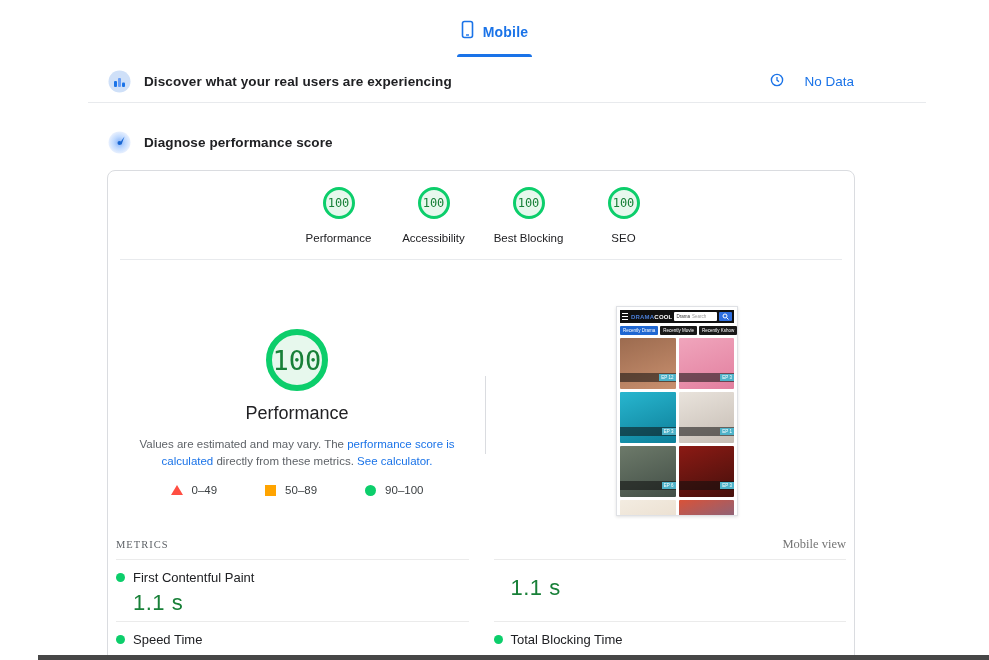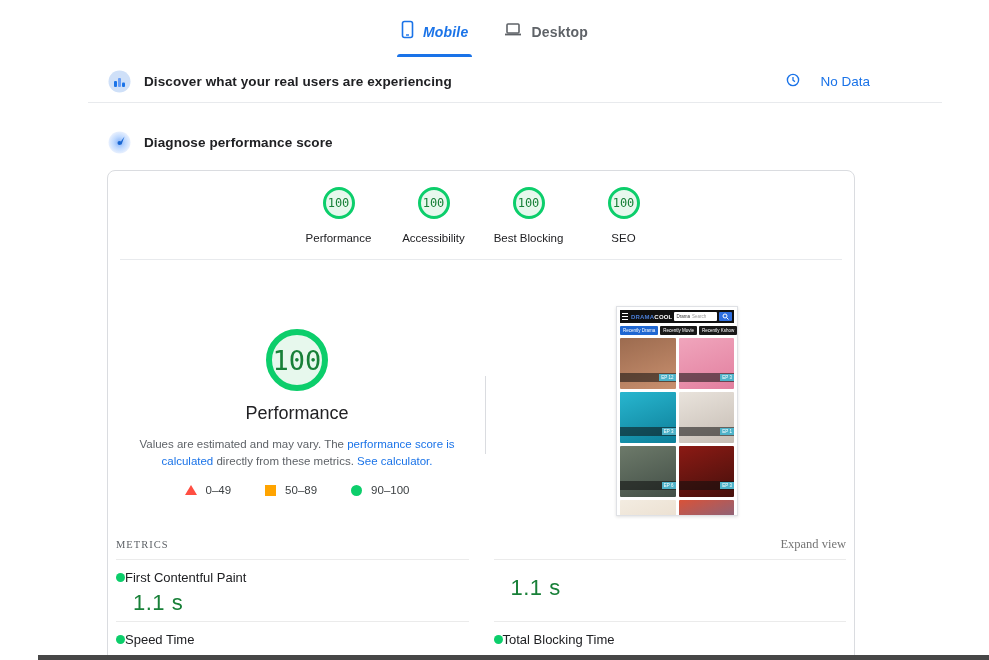--- a/index.html
+++ b/index.html
@@ -4,26 +4,26 @@
 <style>
   * { margin:0; padding:0; box-sizing:border-box; }
   html,body { width:989px; height:660px; overflow:hidden; background:#fff;
     font-family:"Liberation Sans", sans-serif; color:#202124; }
   .page { position:relative; width:989px; height:660px; background:#fff; overflow:hidden; }
 
   
   .tabs { position:absolute; top:12px; left:0; right:0; display:flex; justify-content:center; gap:28px; }
   .tab { display:flex; align-items:center; gap:9px; padding:8px 4px 14px; position:relative; cursor:pointer; }
   .tab .tab-label { font-size:14px; font-weight:bold; letter-spacing:.2px; }
-  .tab.active .tab-label { color:#1a73e8;font-style:italic; }
+  .tab.active .tab-label { color:#1a73e8; }
   .tab.inactive .tab-label { color:#5f6368; }
   .tab.active .underline { position:absolute; left:0; right:0; bottom:0; height:3px; background:#1a73e8; border-radius:3px 3px 0 0; }
 
   
-  .summary-row { position:absolute; left:88px; right:47px; height:42px; display:flex; align-items:center; }
+  .summary-row { position:absolute; left:88px; right:63px; height:42px; display:flex; align-items:center; }
   .row-field { top:61px; border-bottom:1px solid #e8eaed; }
   .row-lab { top:121px; }
   .round-icon { width:23px; height:23px; margin-left:20px; flex:0 0 auto; }
   .row-title { margin-left:13px; font-size:13.5px; font-weight:bold; color:#202124; letter-spacing:.1px; }
   .status { position:absolute; right:72px; display:flex; align-items:center; gap:20px; color:#1a73e8; font-size:13.5px; cursor:pointer; }
 
   
   .card { position:absolute; left:107px; top:170px; width:748px; height:540px;
     border:1px solid #dadce0; border-radius:8px; background:#fff; }
 
@@ -36,21 +36,21 @@
   .scores-divider { position:absolute; top:88px; left:12px; right:12px; height:1px; background:#e8eaed; }
 
   
   .gauge-col { position:absolute; left:0; top:158px; width:378px; text-align:center; }
   .gauge-circle { width:62px; height:62px; margin:0 auto; border:6px solid #0cce6b; border-radius:50%;
     background:#e7f8ed; display:flex; align-items:center; justify-content:center;
     font-family:"DejaVu Sans Mono", monospace; font-size:27px; color:#188038; }
   .gauge-label { margin-top:12px; font-size:18px; color:#212124; }
   .disclaimer { margin:12px auto 0; width:352px; font-size:11.5px; line-height:1.45; color:#5f6368; }
   .disclaimer .link { color:#1a73e8; cursor:pointer; }
-  .legend { margin-top:15px; display:flex; justify-content:center; gap:34px; }
+  .legend { margin-top:15px; display:flex; justify-content:center; gap:48px; }
   .legend-item { display:flex; align-items:center; gap:9px; font-size:11.5px; color:#3c4043; }
   .lg-triangle { width:0; height:0; border-left:6px solid transparent; border-right:6px solid transparent; border-bottom:10px solid #ff4e42; }
   .lg-square { width:11px; height:11px; background:#ffa400; }
   .lg-circle { width:11px; height:11px; border-radius:50%; background:#0cce6b; }
 
   .v-divider { position:absolute; left:377px; top:205px; width:1px; height:78px; background:#dadce0; }
 
   
   .thumb { position:absolute; left:508px; top:135px; width:122px; height:210px; background:#fff;
     border:1px solid #dfe1e5; box-shadow:0 1px 3px rgba(0,0,0,.12); padding:3px; overflow:hidden; }
@@ -72,21 +72,21 @@
   .t-badge { position:absolute; right:0; bottom:8px; background:#4fb3c9; color:#fff; font-size:4.5px; padding:1px 2px; }
   .t-badge:empty { display:none; }
 
   
   .metrics-head { position:absolute; top:366px; left:8px; right:8px; display:flex; justify-content:space-between; align-items:center;font-family:Liberation Serif, serif; }
   .metrics-title { font-size:10.5px; letter-spacing:1px; color:#5f6368; }
   .expand-view { font-size:12.5px; color:#757575; cursor:pointer; }
   .metrics-grid { position:absolute; top:388px; left:8px; right:8px; display:grid;
     grid-template-columns:1fr 1fr; column-gap:25px; }
   .metric-cell { height:62px; border-top:1px solid #ebebeb; padding-top:10px; }
-  .metric-name-row { display:flex; align-items:center; }
+  .metric-name-row { display:flex; align-items:center; gap:8px; }
   .metric-dot { width:9px; height:9px; border-radius:50%; background:#0cce6b; flex:0 0 auto; }
   .metric-name { font-size:13px; color:#202124; }
   .metric-value { margin-left:17px; margin-top:5px; font-size:22px; color:#188038; letter-spacing:.5px; }
 
   .bottom-bar { position:absolute; bottom:0; left:38px; right:0; height:5px; background:#474747; }
 </style>
 </head>
 <body>
 
 <div class="page">
@@ -94,29 +94,20 @@
   <div class="tabs">
     <div class="tab active">
       <span>
         <svg width="13" height="19" viewBox="0 0 13 19">
             <rect x="1.5" y="1.5" width="10" height="16" rx="2" fill="none" stroke="#1a73e8" stroke-width="1.6"></rect>
             <line x1="5" y1="15" x2="8" y2="15" stroke="#1a73e8" stroke-width="1.4"></line>
           </svg>
       </span>
       <span class="tab-label">Mobile</span>
       <span class="underline"></span>
-    </div>
-    <div class="tab inactive">
-      <span>
-        <svg width="18" height="15" viewBox="0 0 18 15">
-            <rect x="3" y="2" width="12" height="9" rx="1" fill="none" stroke="#5f6368" stroke-width="1.6"></rect>
-            <line x1="1" y1="12.5" x2="17" y2="12.5" stroke="#5f6368" stroke-width="1.8"></line>
-          </svg>
-      </span>
-      <span class="tab-label">Desktop</span>
     </div>
   </div>
 
   <div class="summary-row row-field">
     <span class="round-icon">
       <svg width="23" height="23" viewBox="0 0 23 23">
           <circle cx="11.5" cy="11.5" r="11" fill="#cfe0f8"></circle>
           <rect x="6" y="11" width="3" height="6" rx="1" fill="#1a73e8"></rect>
           <rect x="10" y="8" width="3" height="9" rx="1" fill="#669df6"></rect>
           <rect x="14" y="12.5" width="3" height="4.5" rx="1" fill="#1a73e8"></rect>
@@ -247,21 +238,21 @@
             <span class="t-caption"></span>
             <span class="t-badge">EP 3</span>
           </div>
         <div class="t-poster" style="background: linear-gradient(160deg, rgb(243, 236, 225), rgb(229, 214, 196));"></div>
         <div class="t-poster" style="background: linear-gradient(160deg, rgb(217, 82, 56), rgb(70, 115, 181));"></div>
       </div>
     </div>
 
     <div class="metrics-head">
       <span class="metrics-title">METRICS</span>
-      <span class="expand-view">Expand view</span>
+      <span class="expand-view">Mobile view</span>
     </div>
     <div class="metrics-grid">
       <div class="metric-cell">
         <div class="metric-name-row">
           <span class="metric-dot"></span>
           <span class="metric-name">First Contentful Paint</span>
         </div>
         <div class="metric-value">1.1 s</div>
       </div>
       <div class="metric-cell">

